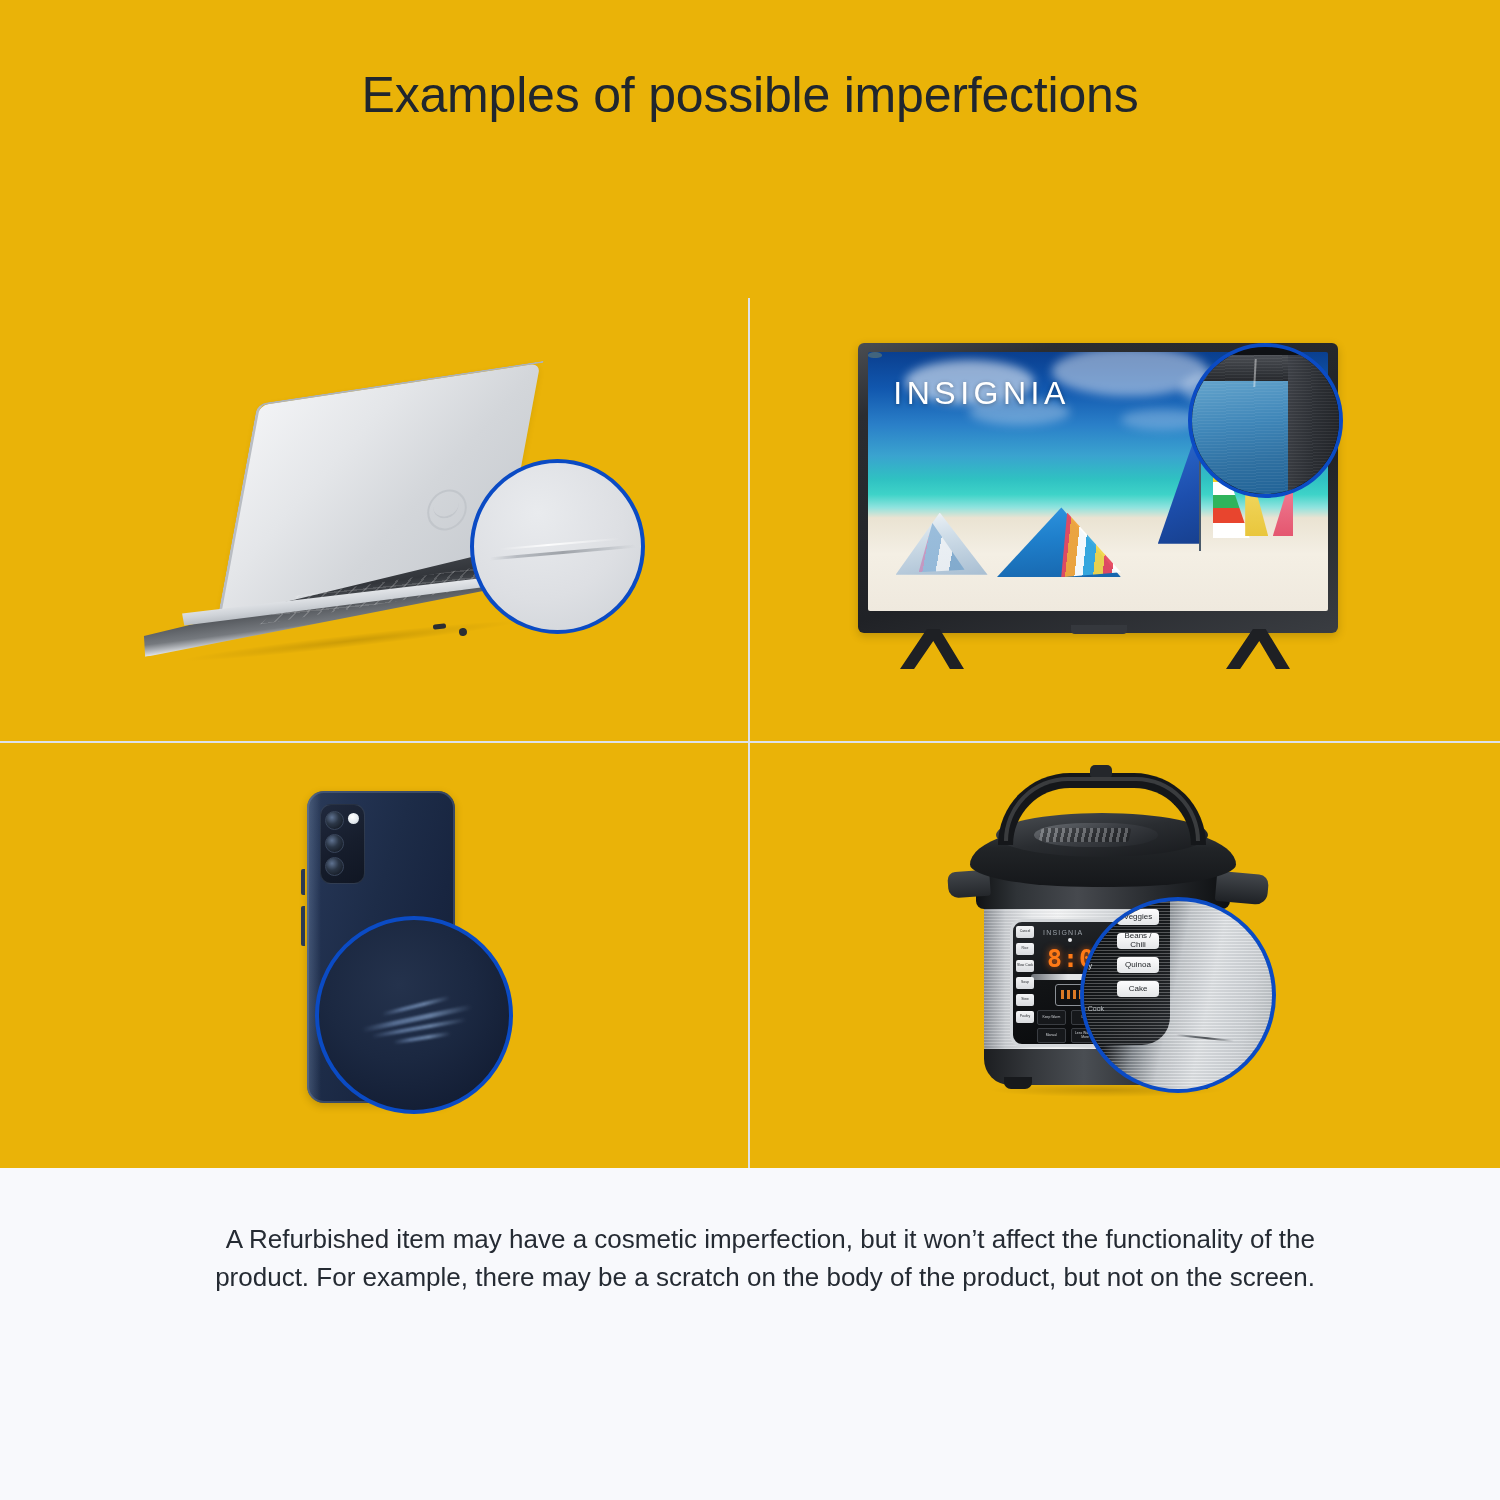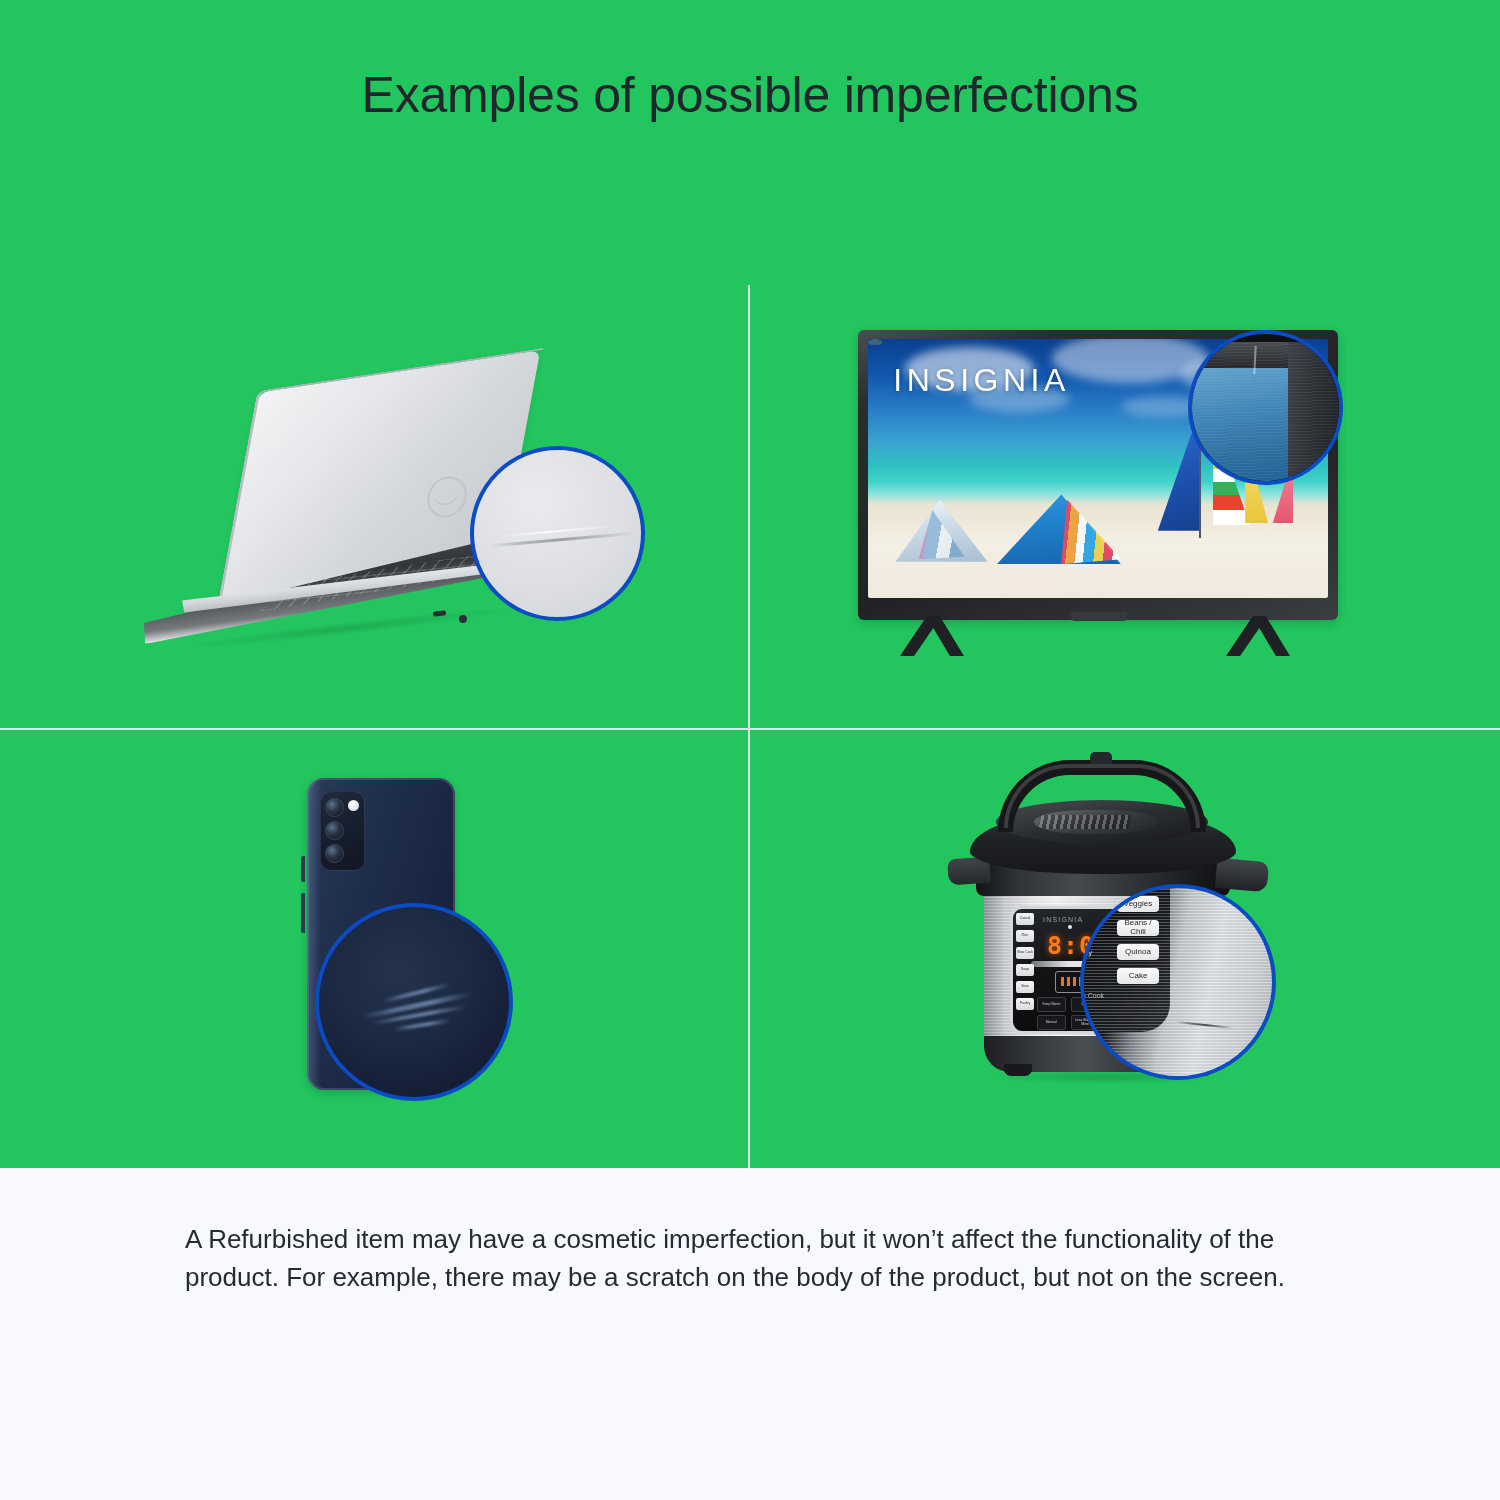--- a/index.html
+++ b/index.html
@@ -10,21 +10,21 @@
   body {
     width: 1500px;
     height: 1500px;
     font-family: "Liberation Sans", sans-serif;
     overflow: hidden;
   }
   .page {
     position: relative;
     width: 1500px;
     height: 1500px;
-    background: #22c55e;
+    background: #eab308;
     box-sizing: border-box;
   }
 
   
   .header {
     position: absolute;
     top: 0; left: 0;
     width: 1500px;
     height: 258px;
     display: flex;
@@ -39,21 +39,21 @@
     line-height: 66px;
     color: #20262e;
     font-weight: 400;
     letter-spacing: -0.2px;
     white-space: nowrap;
   }
 
   
   .grid {
     position: absolute;
-    top: 285px;
+    top: 298px;
     left: 0;
     width: 1500px;
     height: 883px;
   }
   .vdiv {
     position: absolute;
     left: 748px;
     top: 0;
     width: 1.5px;
     height: 883px;
@@ -707,21 +707,21 @@
     background: #f8f9fc;
     display: flex;
     flex-direction: column;
     align-items: center;
     justify-content: flex-start;
     padding-top: 52px;
     box-sizing: border-box;
   }
   .para {
     width: 1130px;
-    text-align: left;
+    text-align: right;
     color: #252b33;
     font-size: 26px;
     line-height: 38px;
     font-weight: 400;
   }
   .para.fr { margin-top: 28px; }
 </style>
 </head>
 <body>
 

